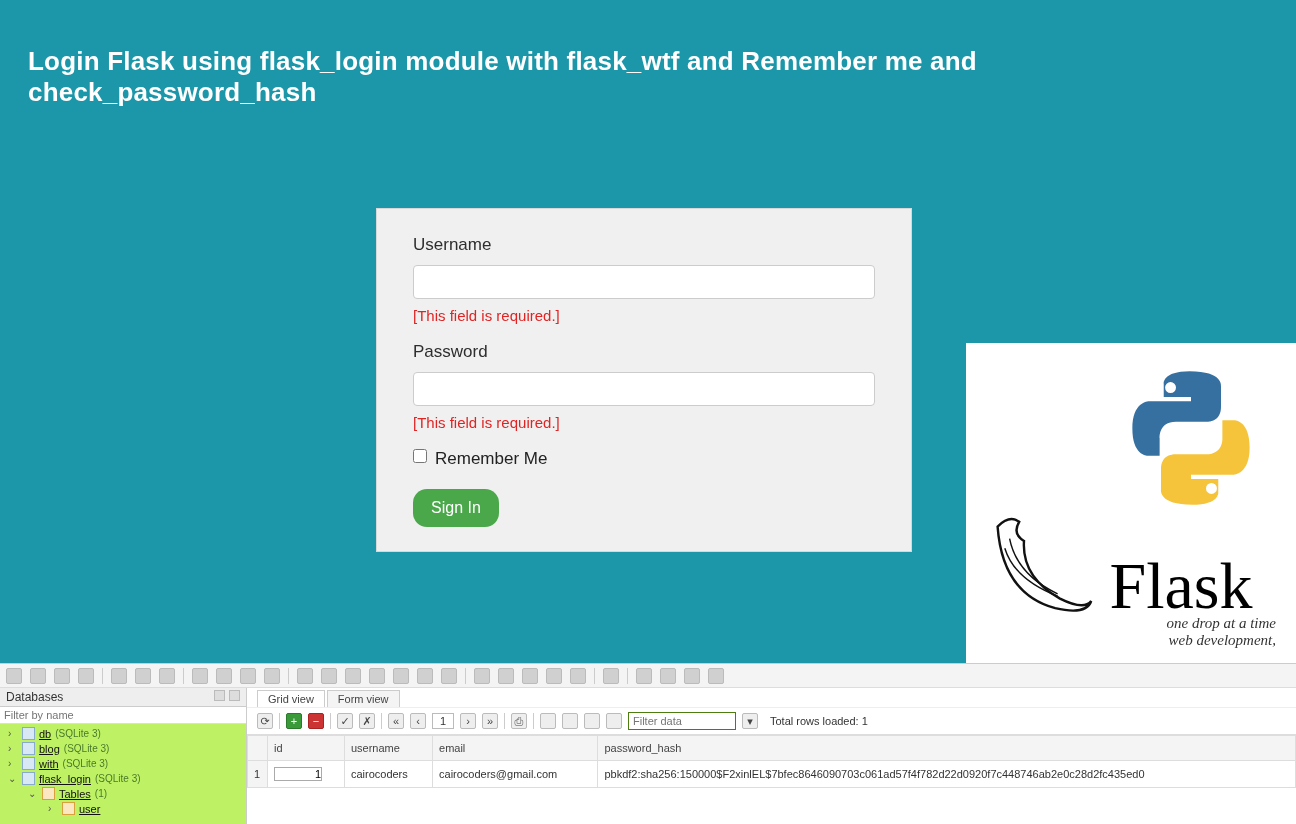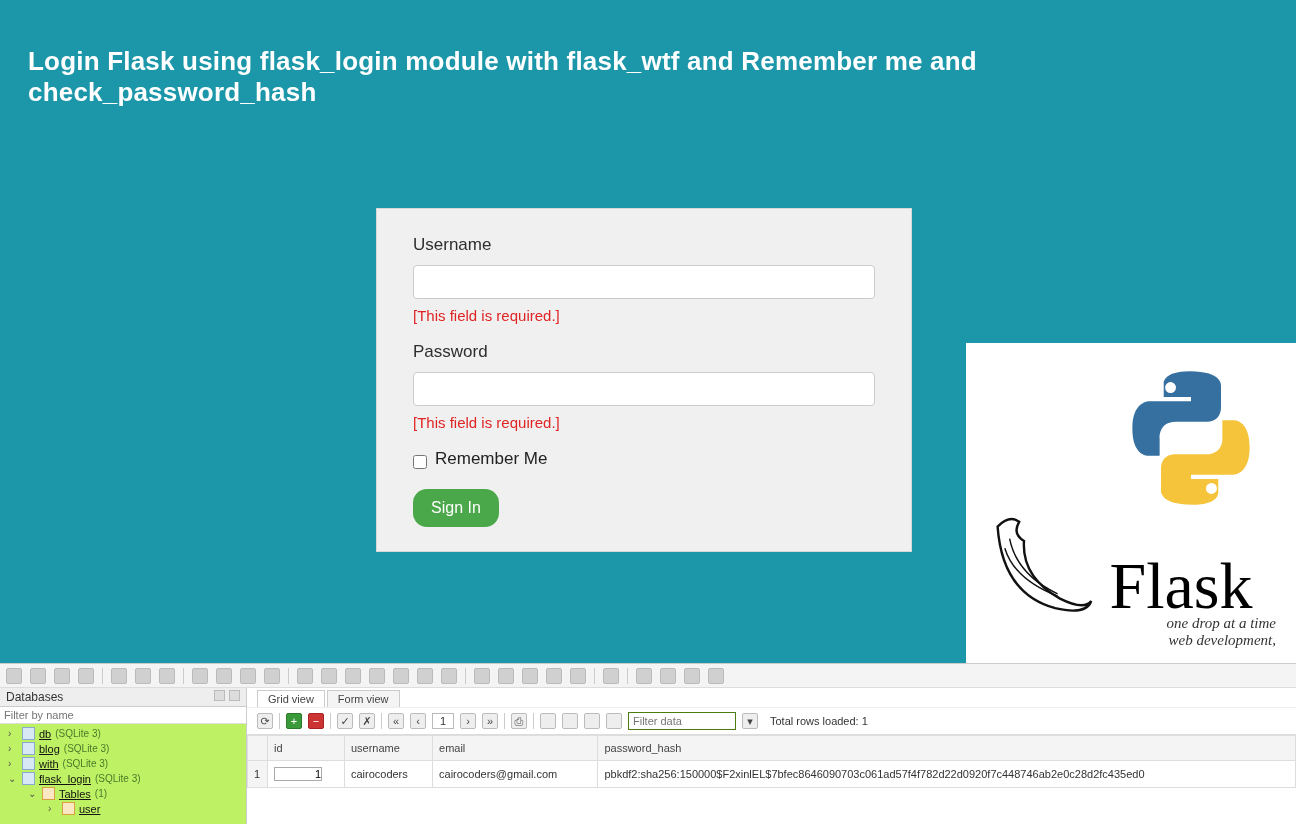--- a/index.html
+++ b/index.html
@@ -46,21 +46,21 @@
   font-size: 14px;
   margin-bottom: 8px;
 }
 .error-text {
   color: #e02424;
   font-size: 15px;
   margin-bottom: 18px;
 }
 .remember-row {
   display: flex;
-  align-items: flex-end;
+  align-items: flex-start;
   gap: 8px;
   margin: 6px 0 20px 0;
   font-size: 17px;
   color: #222;
 }
 .remember-row input { width: 14px; height: 14px; }
 .signin-btn {
   background: #4aa84a;
   border: none;
   border-radius: 14px;

